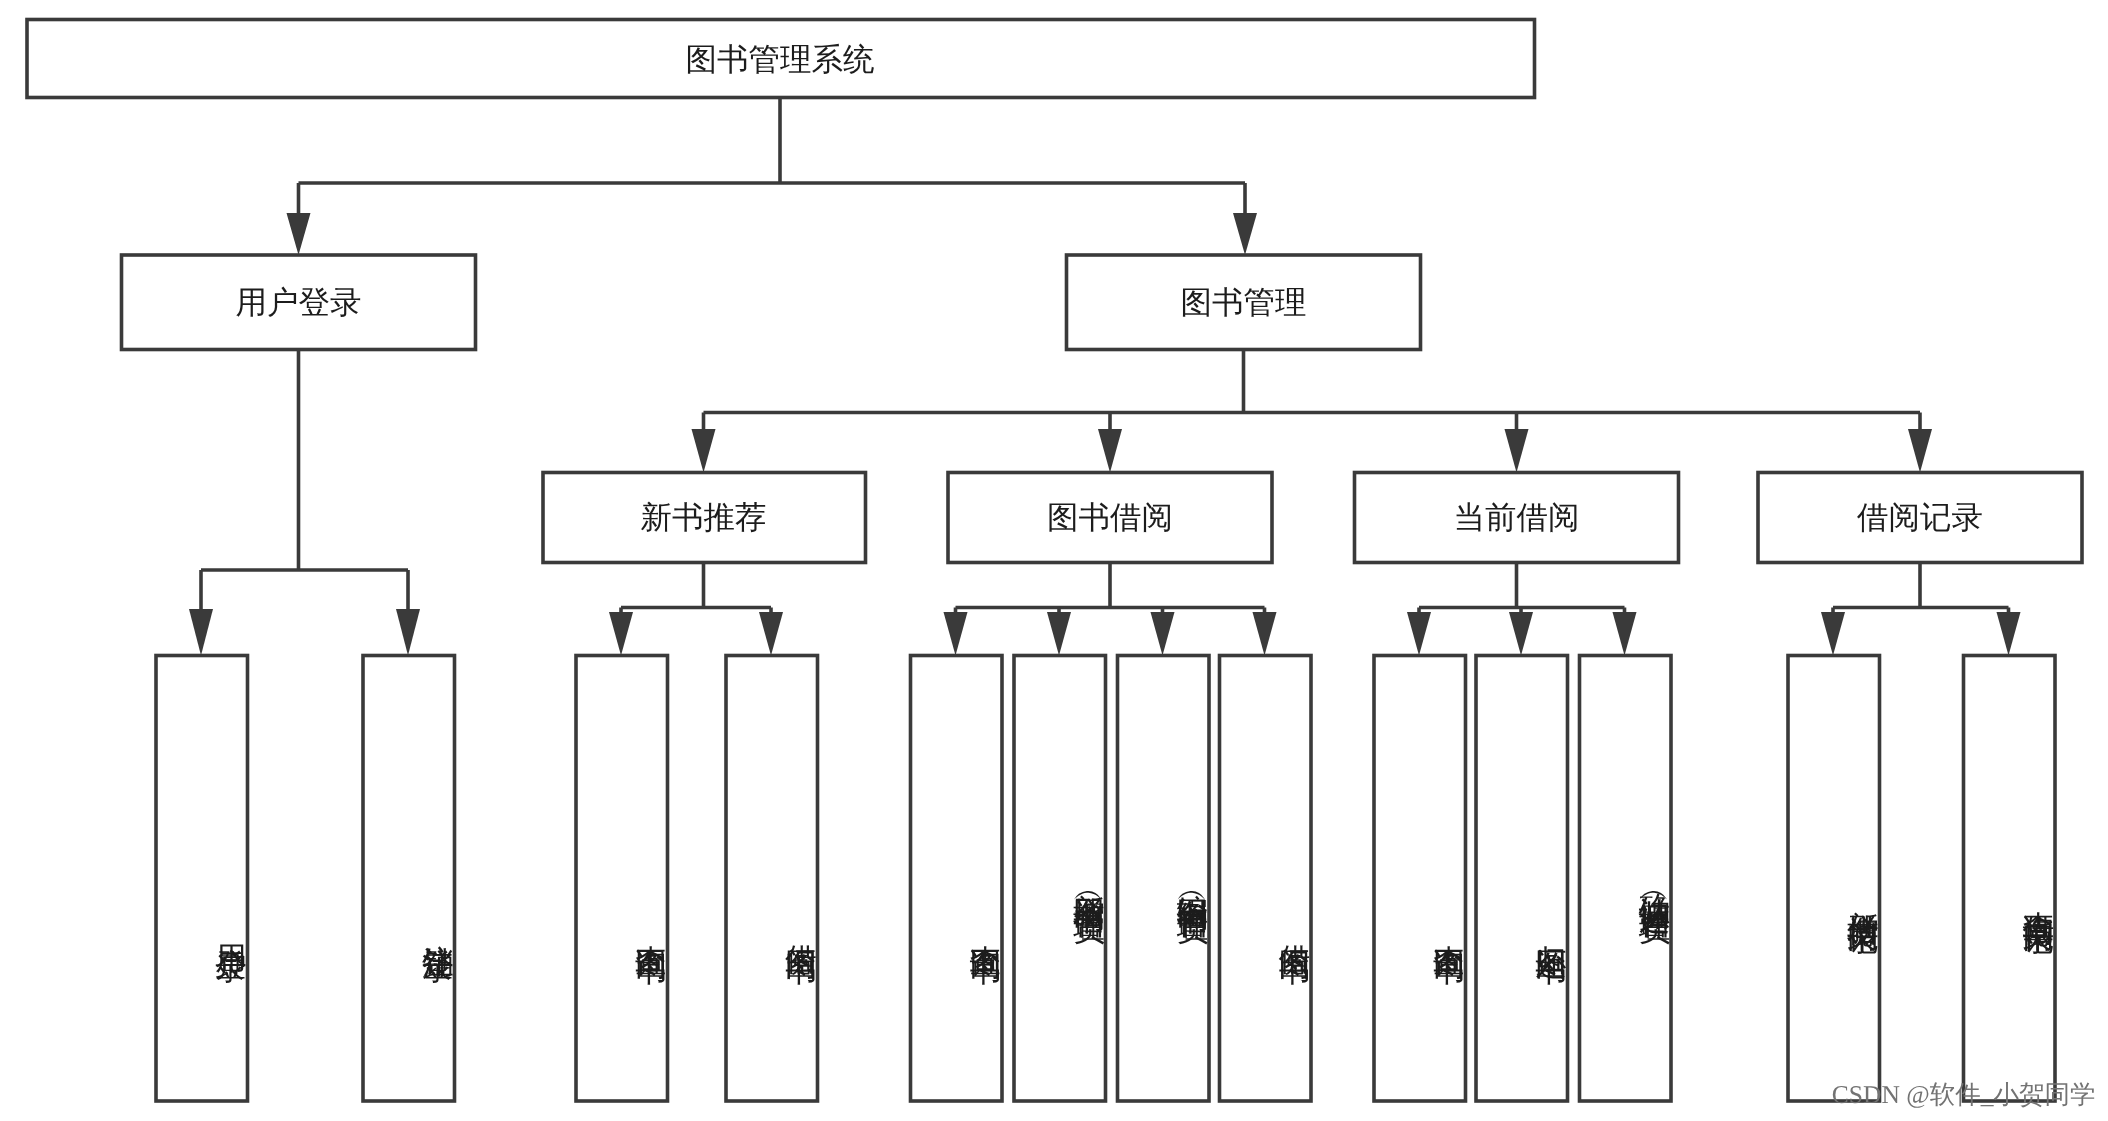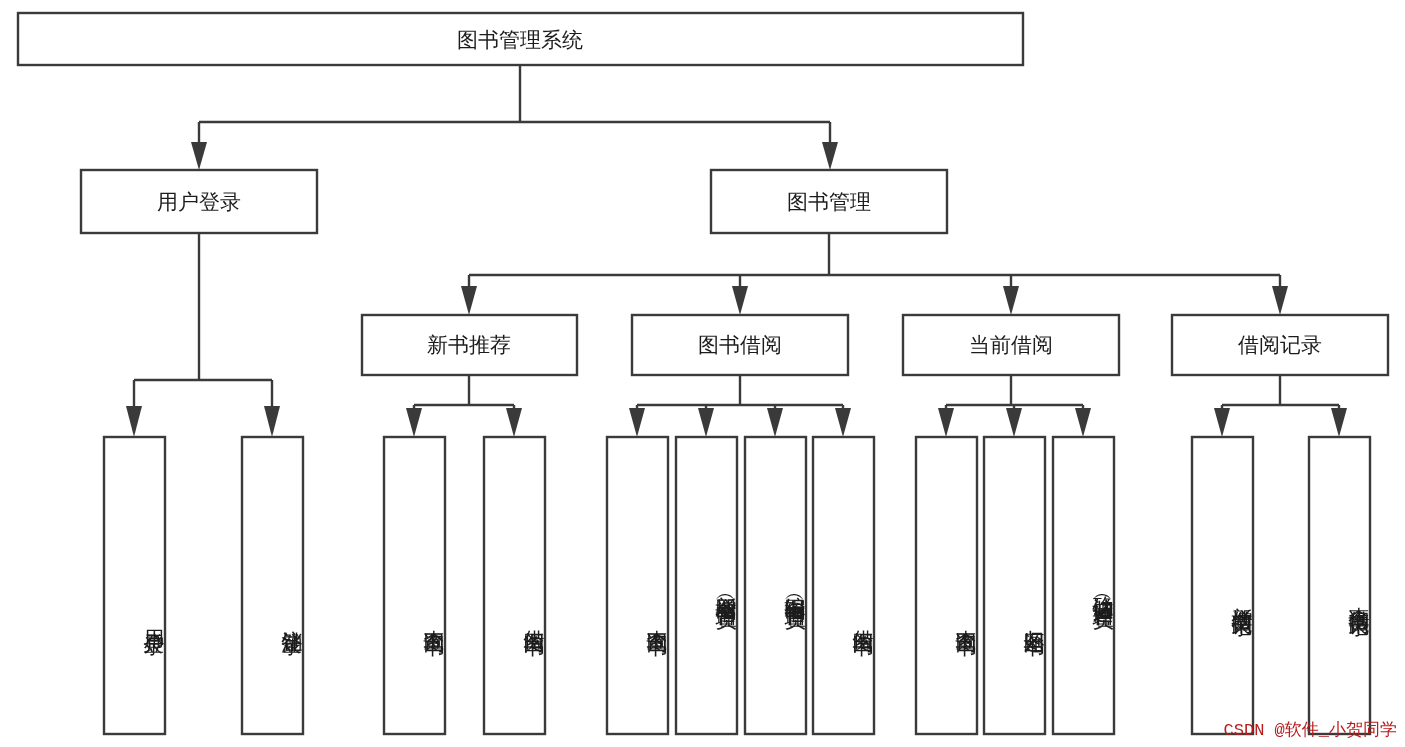--- a/index.html
+++ b/index.html
@@ -59,23 +59,23 @@
     display: flex;
     align-items: flex-start;
     justify-content: center;
     white-space: nowrap;
     pointer-events: none;
   }
   .watermark {
     position: absolute;
     right: 8px;
     bottom: 6px;
-    font-family: Liberation Mono, monospace;
+    font-family: Liberation Serif, serif;
     font-size: 17px;
-    color: #b91c1c;
+    color: #737373;
     white-space: nowrap;
     pointer-events: none;
   }
 </style>
 </head>
 <body>
 
 <div id="diagram-root">
 
   <svg class="chart-svg" viewBox="0 0 1405 747" xmlns="http://www.w3.org/2000/svg">

